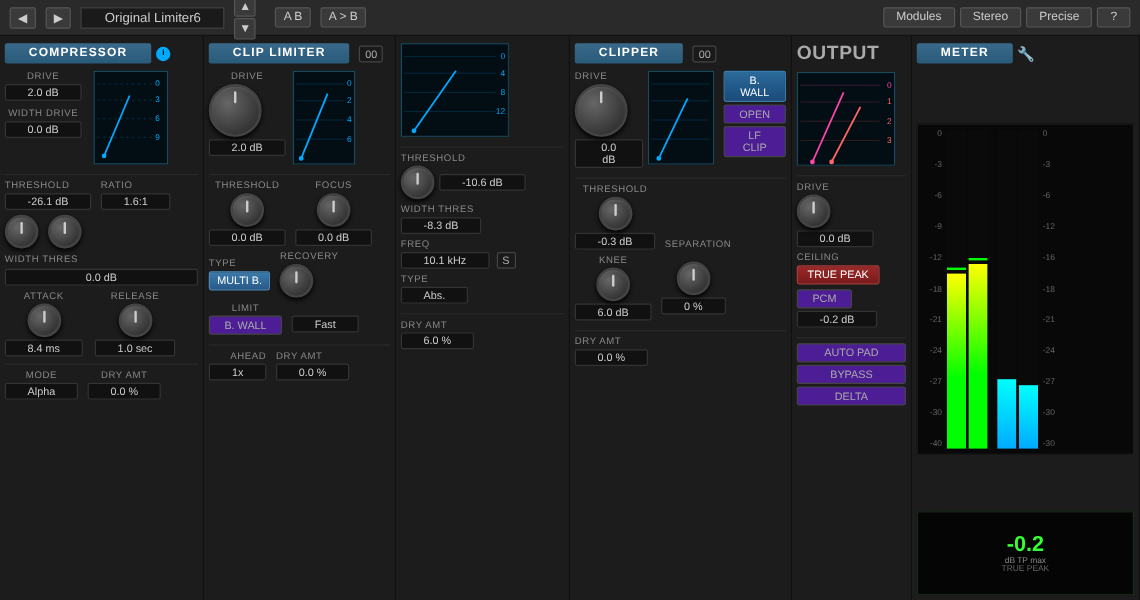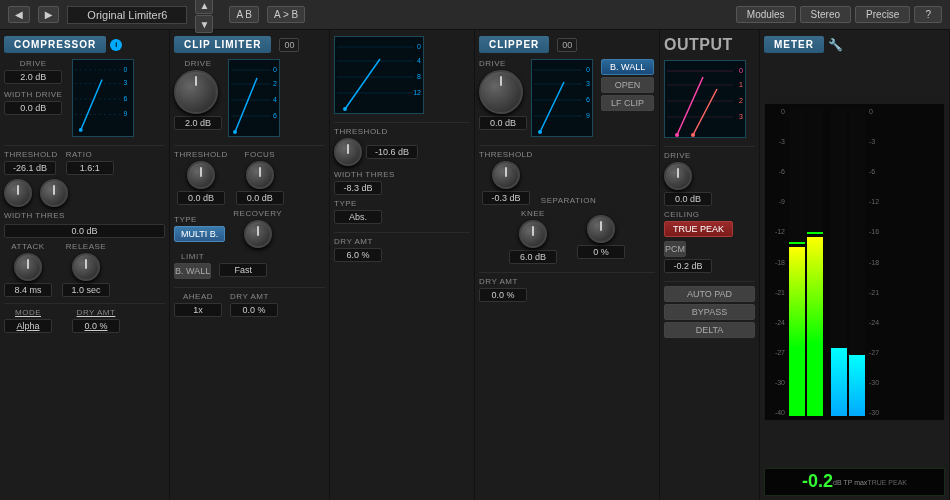--- a/index.html
+++ b/index.html
@@ -73,21 +73,21 @@
       flex-direction: column;
       border-right: 1px solid #111;
       padding: 6px 4px 4px;
       position: relative;
     }
     .section-title {
       background: linear-gradient(180deg, #3a6a8a 0%, #2a5a7a 100%);
       color: #fff;
       font-size: 10px;
       font-weight: bold;
-      padding: 3px 10px;
+      padding: 3px 20px;
       border-radius: 2px;
       letter-spacing: 1px;
     }
     .section-badge {
       background: #1a1a1a;
       border: 1px solid #444;
       color: #aaa;
       font-size: 9px;
       padding: 1px 4px;
       border-radius: 2px;
@@ -140,42 +140,42 @@
       color: #888;
       text-transform: uppercase;
       letter-spacing: 0.5px;
       text-align: center;
     }
     .param-value {
       font-size: 9px;
       color: #ccc;
       background: #111;
       border: 1px solid #333;
-      padding: 1px 8px;
+      padding: 1px 18px;
       border-radius: 2px;
       text-align: center;
       min-width: 48px;
     }
 
     
     .btn-blue {
       background: linear-gradient(180deg, #2a6a9a, #1a4a7a);
       color: #fff;
       border: 1px solid #3a7aaa;
       padding: 2px 8px;
       font-size: 9px;
       cursor: pointer;
       border-radius: 2px;
       text-align: center;
     }
     .btn-dark {
-      background: #404040;
+      background: #4c1d95;
       color: #aaa;
       border: 1px solid #444;
-      padding: 2px 0;
+      padding: 2px 12px;
       font-size: 9px;
       cursor: pointer;
       border-radius: 2px;
       text-align: center;
     }
     .btn-red {
       background: linear-gradient(180deg, #9a2a2a, #7a1a1a);
       color: #fff;
       border: 1px solid #aa3a3a;
       padding: 2px 8px;
@@ -324,21 +324,21 @@
         <div class="knob knob-small"></div>
         <div class="param-value">8.4 ms</div>
       </div>
       <div class="ctrl-col">
         <div class="param-label">RELEASE</div>
         <div class="knob knob-small"></div>
         <div class="param-value">1.0 sec</div>
       </div>
     </div>
     <div class="sep"></div>
-    <div class="flex-row" style="gap:20px;text-decoration:underline;">
+    <div class="flex-row" style="gap:8px;">
       <div class="flex-col">
         <div class="param-label">MODE</div>
         <div class="param-value">Alpha</div>
       </div>
       <div class="flex-col">
         <div class="param-label">DRY AMT</div>
         <div class="param-value">0.0 %</div>
       </div>
     </div>
   </div>
@@ -384,38 +384,38 @@
         <div class="knob knob-small"></div>
         <div class="param-value">0.0 dB</div>
       </div>
     </div>
 
     <div class="flex-row" style="gap:8px; margin-bottom:4px;">
       <div class="flex-col" style="align-items:flex-start;">
         <div class="param-label">TYPE</div>
         <div class="type-box">MULTI B.</div>
       </div>
-      <div class="flex-col" style="align-items:center;">
+      <div class="flex-col" style="align-items:flex-start;">
         <div class="param-label">RECOVERY</div>
         <div class="knob knob-small"></div>
       </div>
     </div>
 
     <div class="flex-row" style="gap:8px; margin-bottom:4px;">
       <div class="flex-col" style="align-items:center;">
         <div class="param-label">LIMIT</div>
         <div class="btn-dark">B. WALL</div>
       </div>
       <div class="flex-col" style="align-items:flex-start;">
         <div class="param-value" style="margin-top:8px;">Fast</div>
       </div>
     </div>
     <div class="sep"></div>
     <div class="flex-row" style="gap:8px;">
-      <div class="flex-col" style="align-items:center;">
+      <div class="flex-col" style="align-items:flex-end;">
         <div class="param-label">AHEAD</div>
         <div class="param-value">1x</div>
       </div>
       <div class="flex-col" style="align-items:flex-start;">
         <div class="param-label">DRY AMT</div>
         <div class="param-value">0.0 %</div>
       </div>
     </div>
   </div>
 
@@ -444,20 +444,29 @@
         <div class="knob knob-small"></div>
         <div class="param-value">-10.6 dB</div>
       </div>
     </div>
 
     <div class="ctrl-col" style="align-items:flex-start; margin-bottom:4px;">
       <div class="param-label">WIDTH THRES</div>
       <div class="param-value">-8.3 dB</div>
     </div>
 
+    <div class="flex-row" style="gap:4px; margin-bottom:4px;">
+      <div class="flex-col" style="align-items:flex-start;">
+        <div class="param-label">FREQ</div>
+        <div class="flex-row">
+          <div class="param-value">10.1 kHz</div>
+          <div class="section-badge" style="margin-left:2px;">S</div>
+        </div>
+      </div>
+    </div>
 
     <div class="ctrl-col" style="align-items:flex-start; margin-bottom:4px;">
       <div class="param-label">TYPE</div>
       <div class="param-value">Abs.</div>
     </div>
     <div class="sep"></div>
     <div class="flex-col" style="align-items:flex-start;">
       <div class="param-label">DRY AMT</div>
       <div class="param-value">6.0 %</div>
     </div>
@@ -503,21 +512,21 @@
       <div class="ctrl-col">
         <div class="param-label">THRESHOLD</div>
         <div class="knob knob-small"></div>
         <div class="param-value">-0.3 dB</div>
       </div>
       <div class="ctrl-col">
         <div class="param-label">SEPARATION</div>
       </div>
     </div>
 
-    <div class="flex-row" style="gap:20px; margin-bottom:4px;justify-content:center;">
+    <div class="flex-row" style="gap:8px; margin-bottom:4px;">
       <div class="ctrl-col">
         <div class="param-label">KNEE</div>
         <div class="knob knob-small"></div>
         <div class="param-value">6.0 dB</div>
       </div>
       <div class="ctrl-col">
         <div class="knob knob-small"></div>
         <div class="param-value">0 %</div>
       </div>
     </div>
@@ -623,21 +632,21 @@
         <span>-18</span>
         <span>-21</span>
         <span>-24</span>
         <span>-27</span>
         <span>-30</span>
         <span>-30</span>
       </div>
     </div>
 
     <div style="display:flex;gap:3px;margin-top:3px;">
-      <div style="flex:1;background:#050505;border:1px solid #1a2a1a;display:flex;align-items:center;justify-content:center;padding:3px;">
+      <div style="flex:1;background:#050505;border:1px solid #1a2a1a;display:flex;flex-direction:column;align-items:center;justify-content:center;padding:17px;">
         <div style="font-size:18px;font-weight:bold;color:#3f3;line-height:1.1;">-0.2</div>
         <div style="font-size:7px;color:#888;">dB TP max</div>
         <div style="font-size:7px;color:#666;text-transform:uppercase;">TRUE PEAK</div>
       </div>
     </div>
   </div>
 
 </div>
 
 </body></html>

